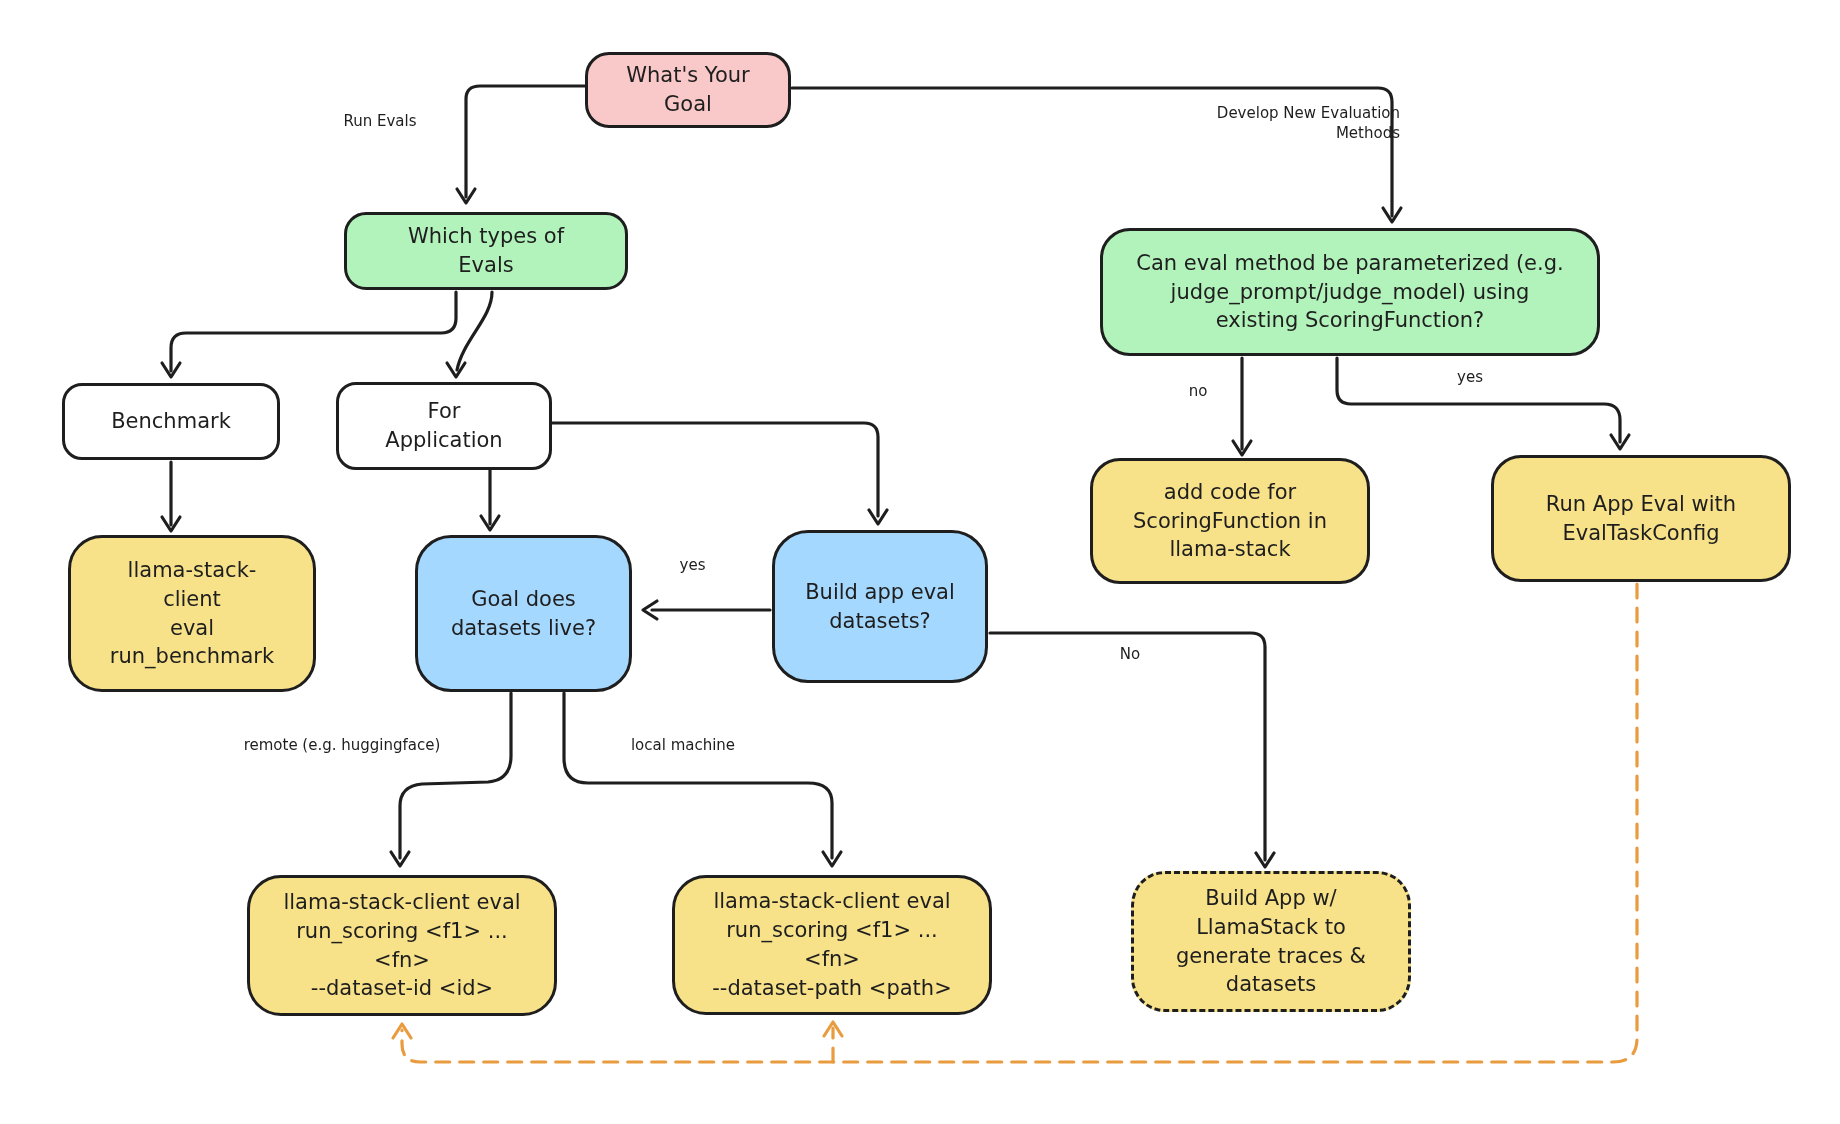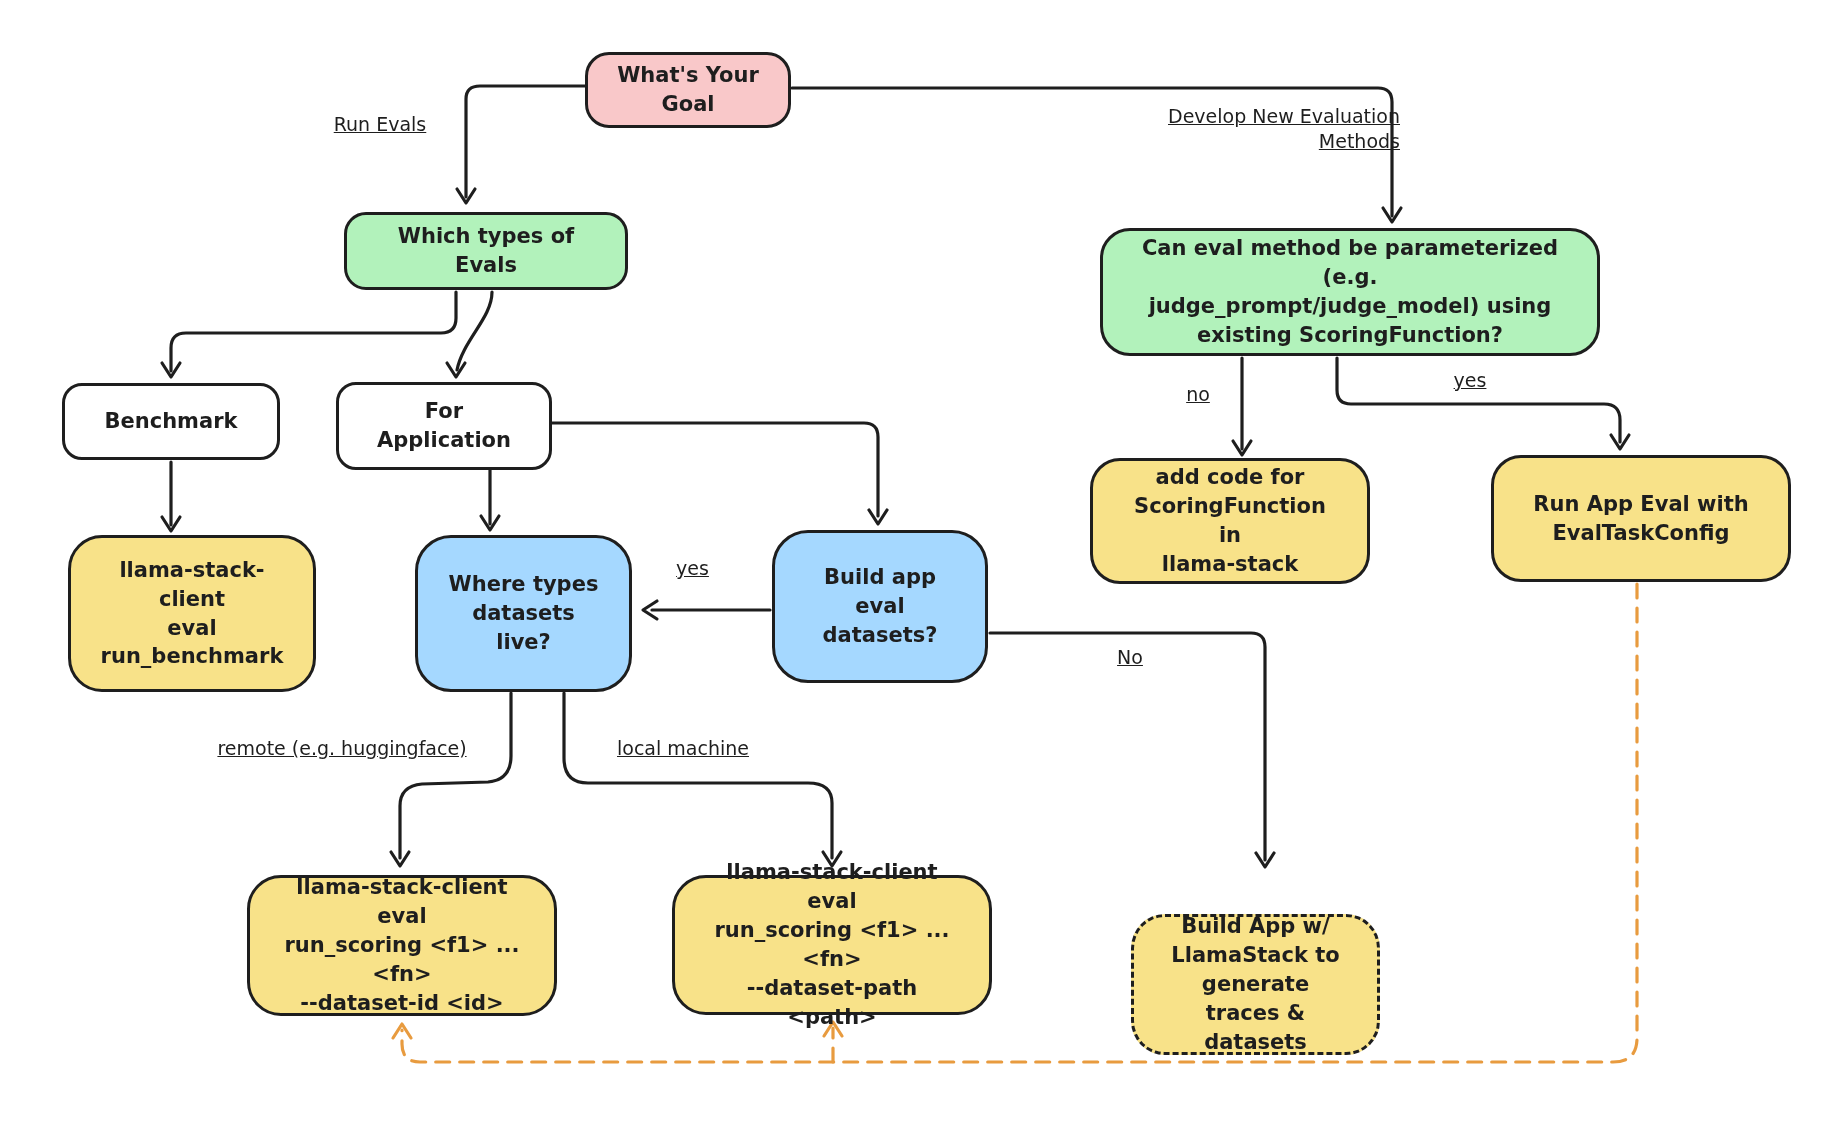--- a/index.html
+++ b/index.html
@@ -16,30 +16,30 @@
   .edges{position:absolute;left:0;top:0;width:1840px;height:1124px}
   .edge{fill:none;stroke:var(--stroke);stroke-width:3.2;stroke-linecap:round;stroke-linejoin:round}
   .edge-orange{fill:none;stroke:var(--orange);stroke-width:3.2;stroke-linecap:round;stroke-dasharray:14 10}
   .head{fill:none;stroke:var(--stroke);stroke-width:3.2;stroke-linecap:round;stroke-linejoin:round}
   .head-orange{fill:none;stroke:var(--orange);stroke-width:3.2;stroke-linecap:round;stroke-linejoin:round}
   .node{
     position:absolute;box-sizing:border-box;
     border:3.5px solid var(--stroke);border-radius:var(--r,28px);
     background:#ffffff;
     display:flex;align-items:center;justify-content:center;text-align:center;
-    font-size:21px;line-height:1.38;padding:6px 28px;font-weight:bold;
+    font-size:21px;line-height:1.38;padding:6px 28px;
   }
   .node span{white-space:pre-line}
   .fill-pink{background:var(--pink)}
   .fill-green{background:var(--green)}
   .fill-blue{background:var(--blue)}
   .fill-yellow{background:var(--yellow)}
   .dashed{border-style:dashed}
   .edge-label{
-    position:absolute;font-size:19px;line-height:1.32;white-space:pre-line;text-decoration:underline;
+    position:absolute;font-size:15px;line-height:1.32;white-space:pre-line;
   }
 </style>
 </head>
 <body>
 
 <svg class="edges" viewBox="0 0 1840 1124">
 
   <path class="edge" d="M585,86 L480,86 Q466,86 466,99 L466,197"></path>
   <path class="head" d="M457,189 L466,203 L475,189"></path>
 
@@ -108,21 +108,21 @@
 <div class="node" style="left:336px;top:382px;width:216px;height:88px;--r:20px">
   <span>For Application</span>
 </div>
 
 <div class="node fill-yellow" style="left:68px;top:535px;width:248px;height:157px;--r:34px">
   <span>llama-stack-client
 eval run_benchmark</span>
 </div>
 
 <div class="node fill-blue" style="left:415px;top:535px;width:217px;height:157px;--r:36px">
-  <span>Where types
+  <span>Goal does
 datasets live?</span>
 </div>
 
 <div class="node fill-blue" style="left:772px;top:530px;width:216px;height:153px;--r:36px">
   <span>Build app eval
 datasets?</span>
 </div>
 
 <div class="node fill-yellow" style="left:1090px;top:458px;width:280px;height:126px;--r:30px">
   <span>add code for
@@ -140,21 +140,21 @@
 run_scoring &lt;f1&gt; ... &lt;fn&gt;
 --dataset-id &lt;id&gt;</span>
 </div>
 
 <div class="node fill-yellow" style="left:672px;top:875px;width:320px;height:140px;--r:34px">
   <span>llama-stack-client eval
 run_scoring &lt;f1&gt; ... &lt;fn&gt;
 --dataset-path &lt;path&gt;</span>
 </div>
 
-<div class="node fill-yellow dashed" style="left:1131px;top:914px;width:249px;height:141px;--r:34px">
+<div class="node fill-yellow dashed" style="left:1131px;top:871px;width:280px;height:141px;--r:34px">
   <span>Build App w/
 LlamaStack to
 generate traces &amp;
 datasets</span>
 </div>
 
 <div class="edge-label" style="left:300px;top:112px;width:160px;text-align:center">Run Evals</div>
 
 <div class="edge-label" style="left:1090px;top:104px;width:310px;text-align:right">Develop New Evaluation
 Methods</div>

